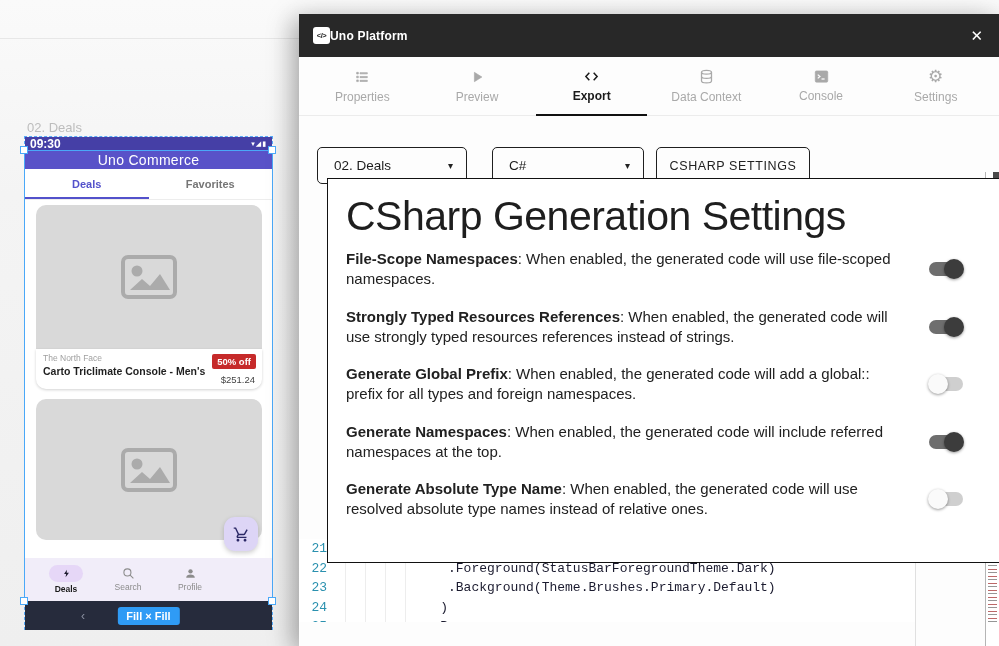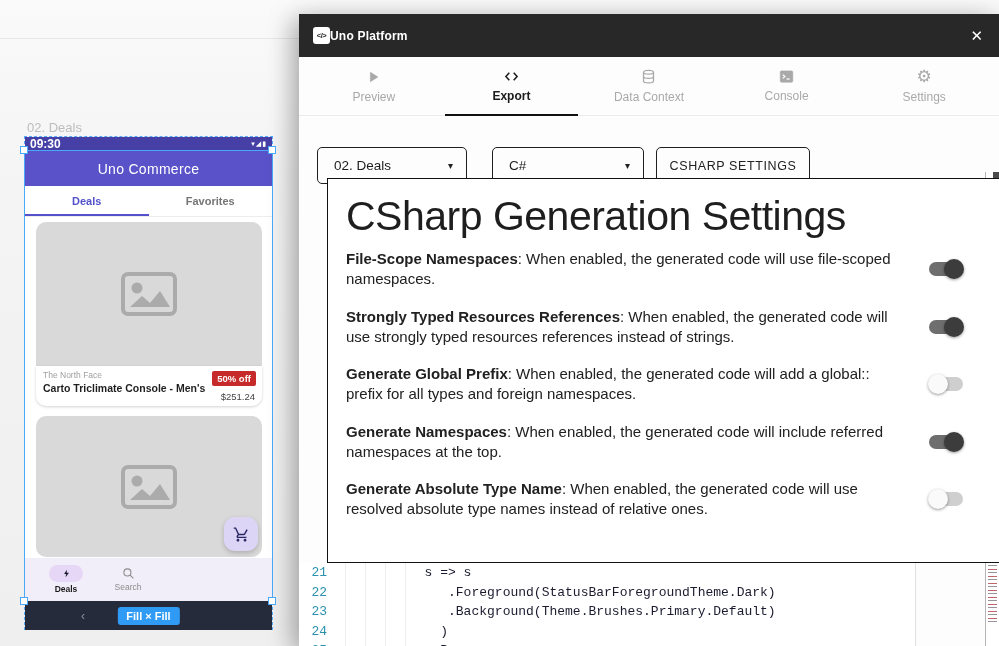--- a/index.html
+++ b/index.html
@@ -14,21 +14,21 @@
   
   .artboard-label { position:absolute; left:27px; top:120px; font-size:13px; color:#bdbdbd; }
   .selection-rect { position:absolute; left:24px; top:136px; width:249px; height:494px; border:1px dashed #58aaf7; }
   .element-rect { position:absolute; left:24px; top:150px; width:249px; height:451px; border:1px solid #4aa8f8; pointer-events:none; }
   .handle { position:absolute; width:8px; height:8px; background:#fff; border:1px solid #4aa8f8; z-index:6; }
   .phone { position:absolute; left:25px; top:137px; width:247px; height:493px; background:#fff; overflow:hidden; }
   .statusbar { height:14px; background:#453fa6; color:#fff; display:flex; align-items:center; padding:0 5px; }
   .statusbar .time { font-size:12px; font-weight:bold; }
   .statusbar .spacer { flex:1; }
   .statusbar .sicons { font-size:7px; letter-spacing:1px; }
-  .appbar { height:35px; background:#5952c8; display:flex; align-items:center; justify-content:center;text-align:center; }
+  .appbar { height:18px; background:#5952c8; display:flex; align-items:center; justify-content:center;text-align:center; }
   .appbar-title { color:#fff; font-size:14px; letter-spacing:.3px; }
   .ptabs { height:31px; background:#fff; display:flex; border-bottom:1px solid #ededed; position:relative; }
   .ptab { flex:1; display:flex; align-items:center; justify-content:center; font-size:11px; font-weight:bold; color:#757575; }
   .ptab.active { color:#5351cb; }
   .ptab-underline { position:absolute; left:0; bottom:0; width:50%; height:2px; background:#5351cb; }
   .pcontent { position:relative; height:340px; background:#fff; overflow:hidden; }
   .card-img { position:absolute; left:11px; width:226px; background:#d9d9d9; display:flex; align-items:center; justify-content:center; }
   .card1-img { top:5px; height:144px; border-radius:10px 10px 0 0; }
   .card-info { position:absolute; left:11px; top:149px; width:226px; height:40px; background:#fff; border-radius:0 0 10px 10px; box-shadow:0 1px 3px rgba(0,0,0,.18); padding:4px 7px; }
   .brand { font-size:8.5px; color:#a0a0a0; }
@@ -65,21 +65,21 @@
     position:absolute; top:16px; height:37px; border:1.5px solid #1f1f1f; border-radius:5px;
     background:#fdfdfd; display:flex; align-items:center; font-size:13.5px; color:#1c1c1c; cursor:pointer;
   }
   .select-box { justify-content:space-between; padding:0 13px 0 16px; }
   .sel1 { left:18px; width:150px; }
   .sel2 { left:193px; width:152px; }
   .caret { font-size:10px; color:#222; }
   .settings-btn { left:357px; width:154px; justify-content:center; font-size:12.5px; letter-spacing:.6px; color:#222; }
 
   
-  .code-area { position:absolute; left:0; top:549px; width:616px; height:83px; background:#fff; overflow:hidden; }
+  .code-area { position:absolute; left:0; top:525px; width:616px; height:83px; background:#fff; overflow:hidden; }
   .guide { position:absolute; top:0; bottom:0; width:1px; background:#ededed; }
   .code-line { display:flex; height:19.5px; align-items:center; font-family:"Liberation Mono", monospace; font-size:13px; }
   .ln { width:32px; text-align:right; color:#2b91af; flex:none; padding-right:4px; }
   .ct { white-space:pre; color:#1b1b2f; }
   .code-divider { position:absolute; left:616px; top:549px; width:1px; height:83px; background:#e0e0e0; }
 
   
   .minimap { position:absolute; right:0; top:158px; width:14px; height:474px; background:#fff; border-left:1px solid #b5b5b5; }
   .mm-thumb { position:absolute; right:0; top:0; width:6px; height:7px; background:#4a4a4a; }
   .mm-band { position:absolute; left:2px; width:9px; }
@@ -165,20 +165,27 @@
       </div>
       <span class="pnav-label">Deals</span>
     </div>
     <div class="pnav-item">
       <svg width="13" height="13" viewBox="0 0 24 24">
           <circle cx="10" cy="10" r="6.5" fill="none" stroke="#8c8c8c" stroke-width="2"></circle>
           <line x1="15" y1="15" x2="21" y2="21" stroke="#8c8c8c" stroke-width="2"></line>
         </svg>
       <span class="pnav-label">Search</span>
     </div>
+    <div class="pnav-item">
+      <svg width="13" height="13" viewBox="0 0 24 24">
+          <circle cx="12" cy="8" r="4" fill="#8c8c8c"></circle>
+          <path d="M4 20c0-4 4-6 8-6s8 2 8 6z" fill="#8c8c8c"></path>
+        </svg>
+      <span class="pnav-label">Profile</span>
+    </div>
   </div>
   <div class="darkbar">
     <span class="back-chev">‹</span>
     <span class="size-badge">Fill × Fill</span>
   </div>
 </div>
 
 <div class="selection-rect"></div>
 <div class="element-rect"></div>
 <div class="handle" style="left:20px; top:146px;"></div>
@@ -188,20 +195,26 @@
 
 <div class="uno-window">
   <div class="win-header">
     <div class="win-logo">&lt;/&gt;</div>
     <div class="win-title">Uno Platform</div>
     <div class="win-close">✕</div>
   </div>
 
   <div class="tabbar">
     <div class="wtab">
+      <svg width="18" height="16" viewBox="0 0 24 24">
+          <path d="M4 5h2.5v2.5H4zM9 5.5h11v1.8H9zM4 10.7h2.5v2.5H4zM9 11.2h11v1.8H9zM4 16.4h2.5v2.5H4zM9 16.9h11v1.8H9z"></path>
+        </svg>
+      <span class="wtab-label">Properties</span>
+    </div>
+    <div class="wtab">
       <svg width="15" height="16" viewBox="0 0 24 24">
           <path d="M7 4.5 L19 12 L7 19.5 Z"></path>
         </svg>
       <span class="wtab-label">Preview</span>
     </div>
     <div class="wtab active">
       <svg width="19" height="15" viewBox="0 0 24 24" style="fill:none;stroke-width:2.4;">
           <path d="M8.5 6 L3 12 L8.5 18"></path>
           <path d="M15.5 6 L21 12 L15.5 18"></path>
         </svg>

